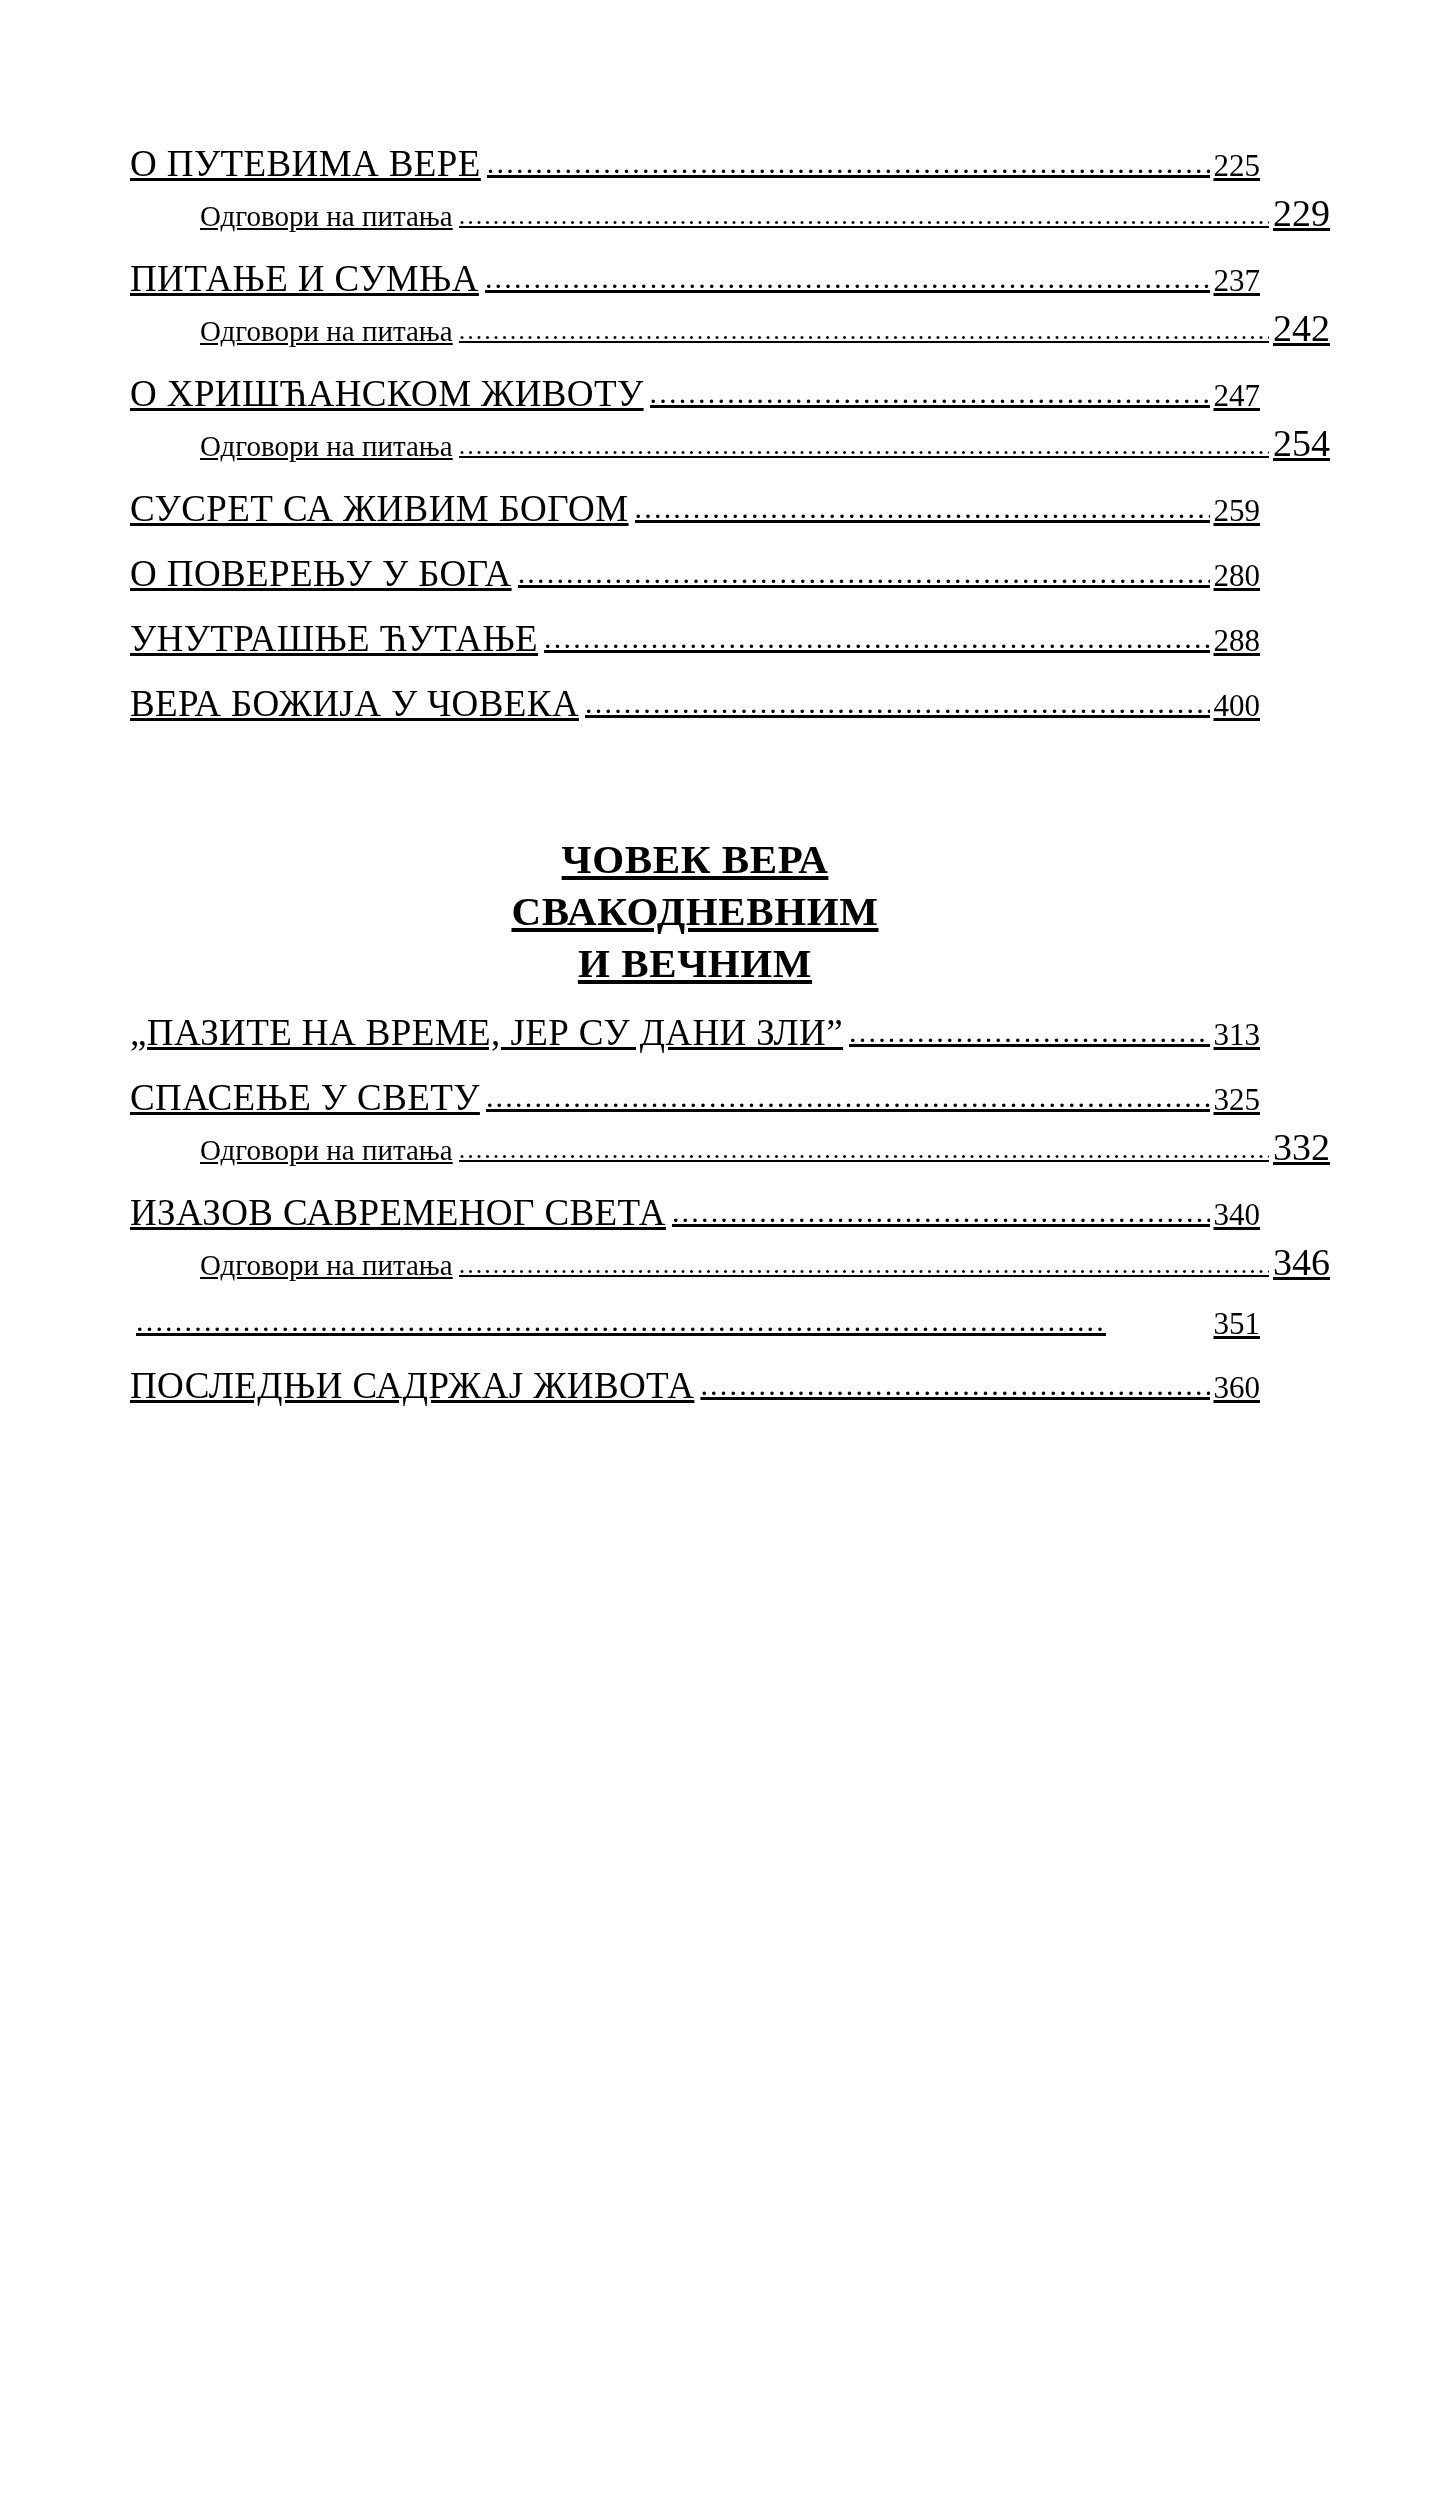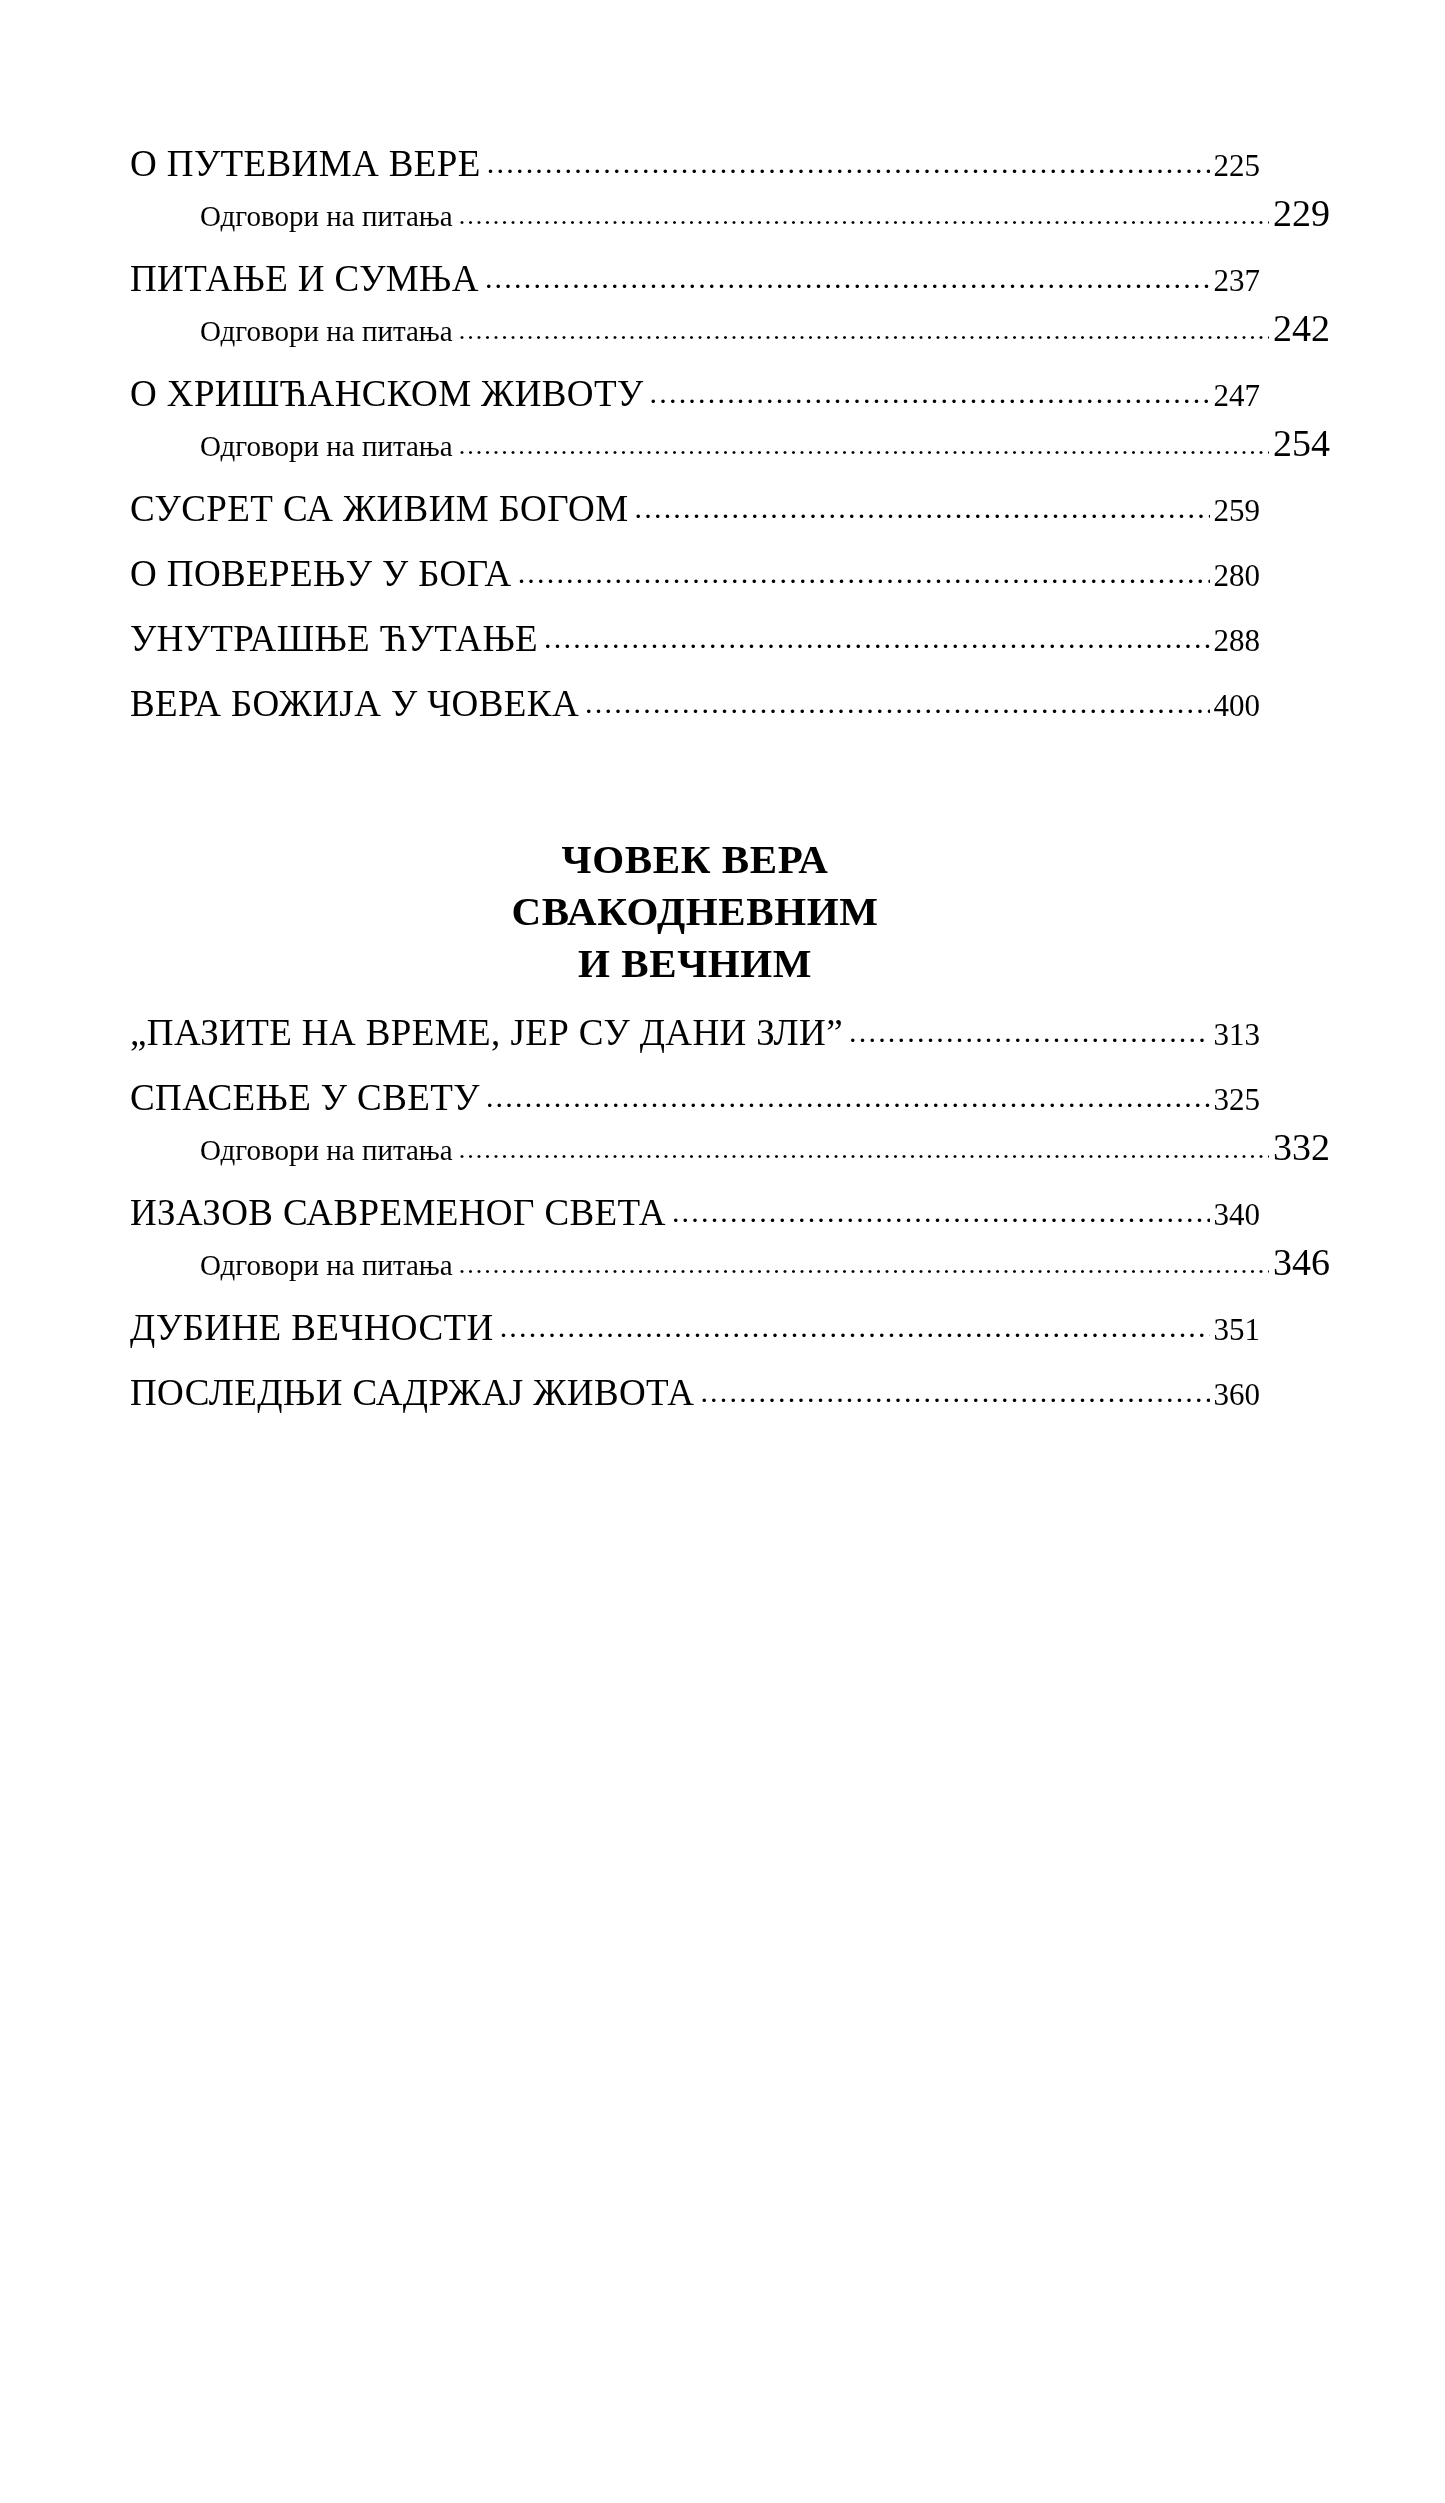--- a/index.html
+++ b/index.html
@@ -14,20 +14,21 @@
     color: #000000;
     position: relative;
     overflow: hidden;
   }
   .page {
     width: 1445px;
     height: 2503px;
     box-sizing: border-box;
     padding: 120px 190px 0 130px;
     position: relative;
+    text-decoration: underline;
   }
   .toc {
     width: 1130px;
   }
 
   
   .entry {
     display: flex;
     align-items: baseline;
     width: 100%;
@@ -192,21 +193,20 @@
         <span class="label">ИЗАЗОВ САВРЕМЕНОГ СВЕТА</span>
         <span class="leader">....................................................................................................</span>
         <span class="page-no">340</span>
       </div>
       <div class="entry sub">
         <span class="label">Одговори на питања</span>
         <span class="leader">....................................................................................................</span>
         <span class="page-no">346</span>
       </div>
       <div class="entry main">
-        <span class="label">ДУБИНЕ ВЕЧНОСТИ</span>
         <span class="leader">....................................................................................................</span>
         <span class="page-no">351</span>
       </div>
       <div class="entry main">
         <span class="label">ПОСЛЕДЊИ САДРЖАЈ ЖИВОТА</span>
         <span class="leader">....................................................................................................</span>
         <span class="page-no">360</span>
       </div>
     </div>
 

